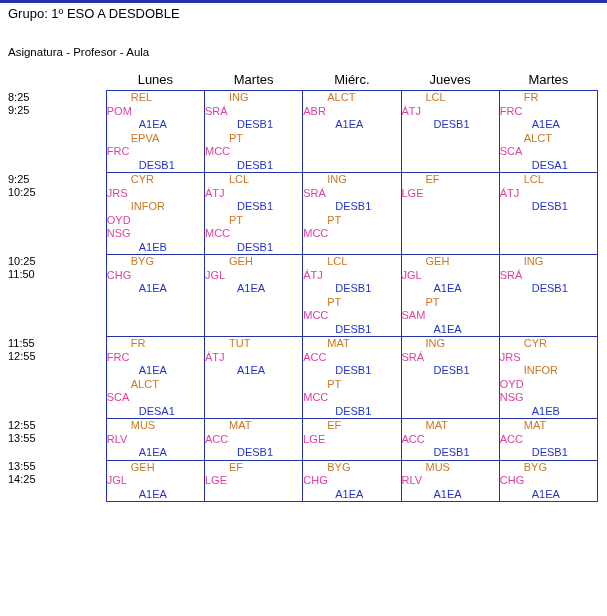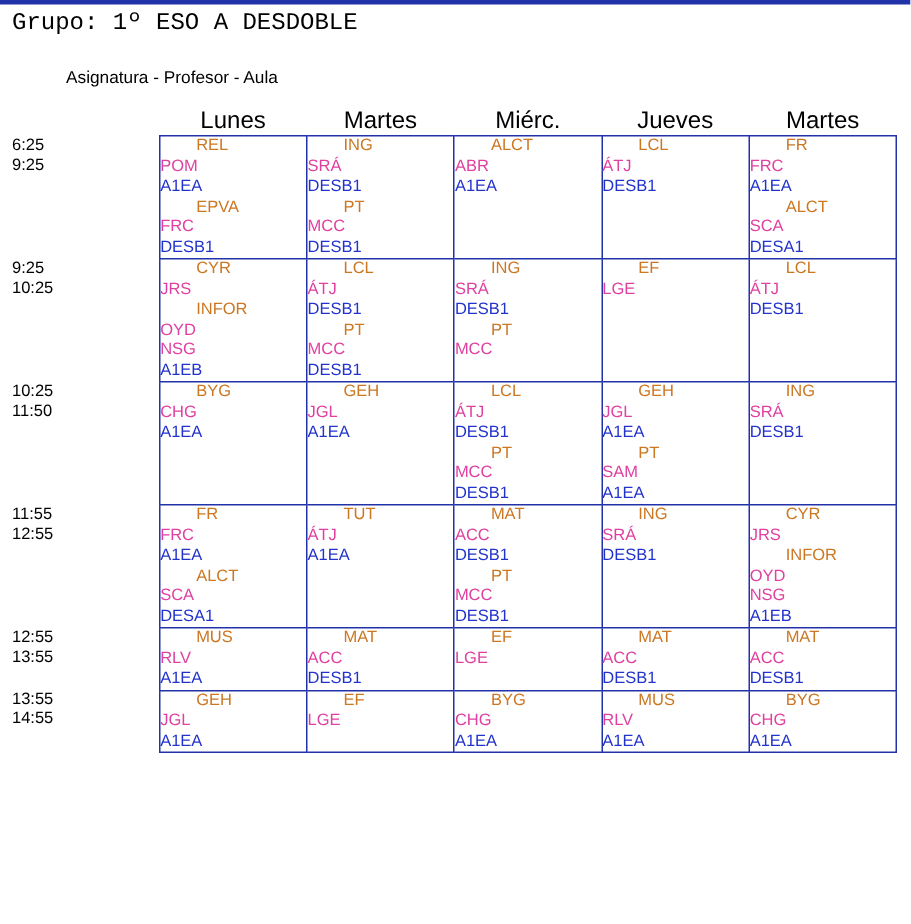--- a/index.html
+++ b/index.html
@@ -21,51 +21,49 @@
     top: 0;
     left: 0;
     width: 100%;
     height: 3px;
     background: #2233aa;
   }
   .header-group {
     position: absolute;
     top: 6px;
     left: 8px;
-    font-size: 16px;
+    font-size: 13px;
     color: #000000;
-    font-family: Liberation Mono, monospace;
   }
   .header-legend {
     position: absolute;
     top: 46px;
     left: 8px;
     font-size: 11.5px;
     color: #000000;
-    margin-left: 36px;
   }
   .grid-wrap {
     position: absolute;
     top: 72px;
     left: 8px;
     width: 590px;
   }
   table.timetable {
     border-collapse: collapse;
     table-layout: fixed;
     width: 590px;
   }
   table.timetable td, table.timetable th {
     padding: 0;
     margin: 0;
     vertical-align: top;
   }
   th.col-head {
     font-weight: normal;
-    font-size: 16px;
+    font-size: 13px;
     text-align: center;
     height: 18px;
     padding-bottom: 4px;
     border: none;
     color: #000;
   }
   th.corner {
     border: none;
   }
   td.time-cell {
@@ -84,21 +82,21 @@
     padding: 5px 6px 6px 6px;
     line-height: 13.5px;
     height: 1px;
   }
   .line {
     white-space: nowrap;
     font-size: 11px;
   }
   .c-sub   { color: #cc7722; margin-left: 24px; }
   .c-prof  { color: #e040a0; }
-  .c-aula  { color: #2233cc; }
+  .c-aula  { color: #2233cc; margin-left: 32px; }
 </style>
 </head>
 <body>
 
 <div class="top-bar"></div>
 
 <div class="header-group">Grupo: 1º ESO A DESDOBLE</div>
 <div class="header-legend">Asignatura - Profesor - Aula</div>
 
 <div class="grid-wrap">
@@ -109,21 +107,21 @@
         <th class="col-head">Lunes</th>
         <th class="col-head">Martes</th>
         <th class="col-head">Miérc.</th>
         <th class="col-head">Jueves</th>
         <th class="col-head">Martes</th>
       </tr>
     </thead>
     <tbody id="timetable-body">
         <tr>
           <td class="time-cell">
-            <div>6:25</div>
+            <div>8:25</div>
             <div>9:25</div>
           </td>
           <td class="slot">
             <div class="line c-sub">REL</div>
             <div class="line c-prof">POM</div>
             <div class="line c-aula">A1EA</div>
             <div class="line c-sub">EPVA</div>
             <div class="line c-prof">FRC</div>
             <div class="line c-aula">DESB1</div>
           </td>
@@ -295,21 +293,21 @@
           </td>
           <td class="slot">
             <div class="line c-sub">MAT</div>
             <div class="line c-prof">ACC</div>
             <div class="line c-aula">DESB1</div>
           </td>
         </tr>
         <tr>
           <td class="time-cell">
             <div>13:55</div>
-            <div>14:55</div>
+            <div>14:25</div>
           </td>
           <td class="slot">
             <div class="line c-sub">GEH</div>
             <div class="line c-prof">JGL</div>
             <div class="line c-aula">A1EA</div>
           </td>
           <td class="slot">
             <div class="line c-sub">EF</div>
             <div class="line c-prof">LGE</div>
           </td>

